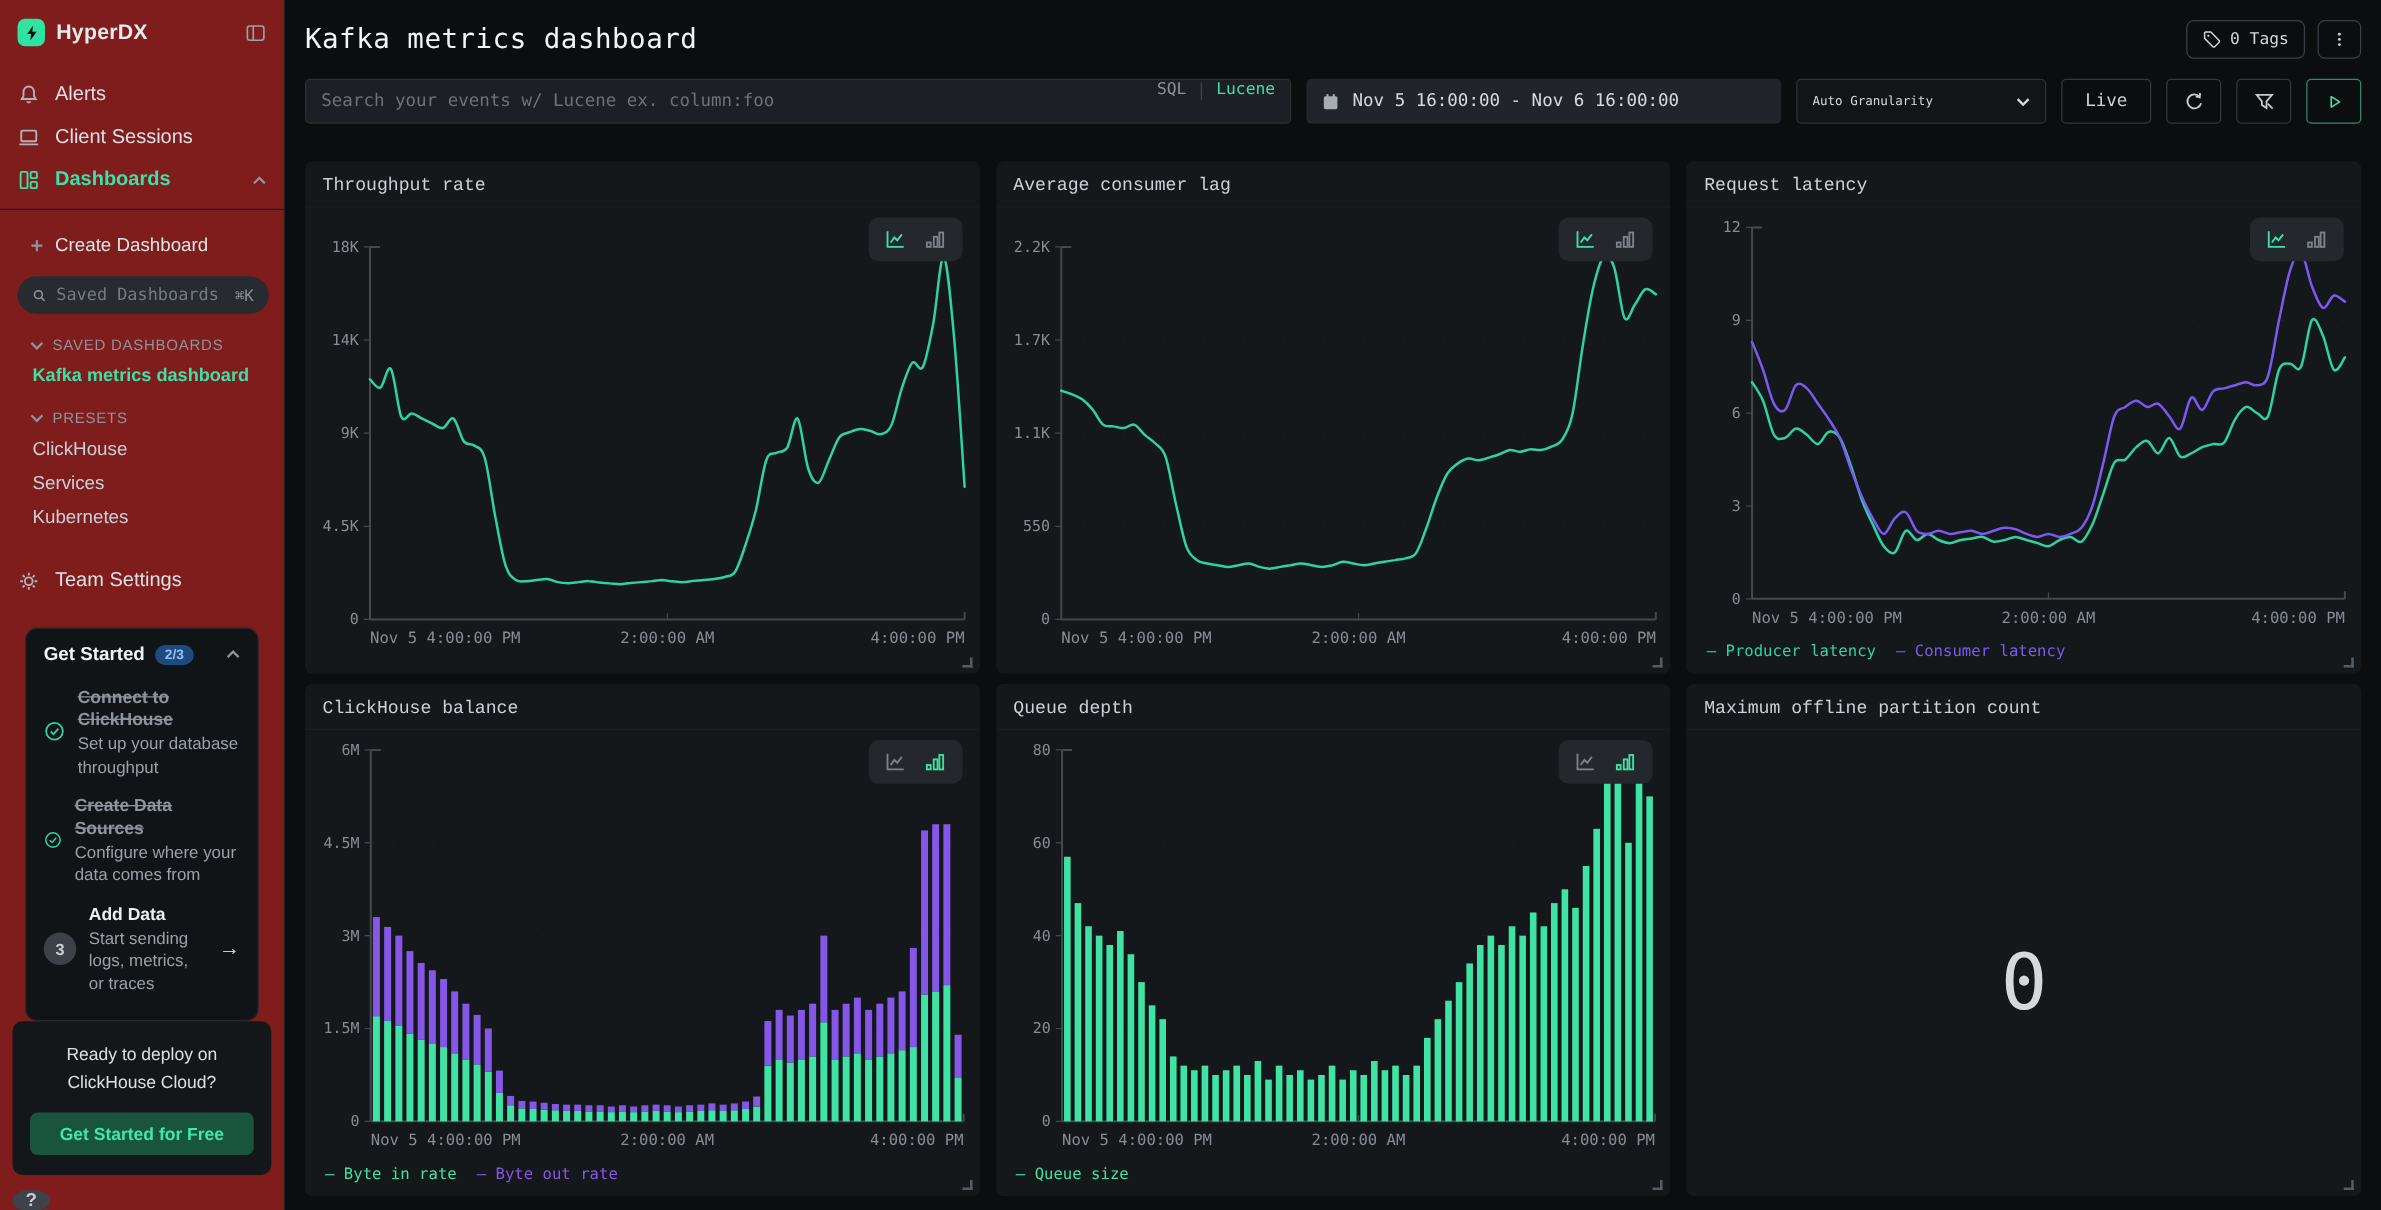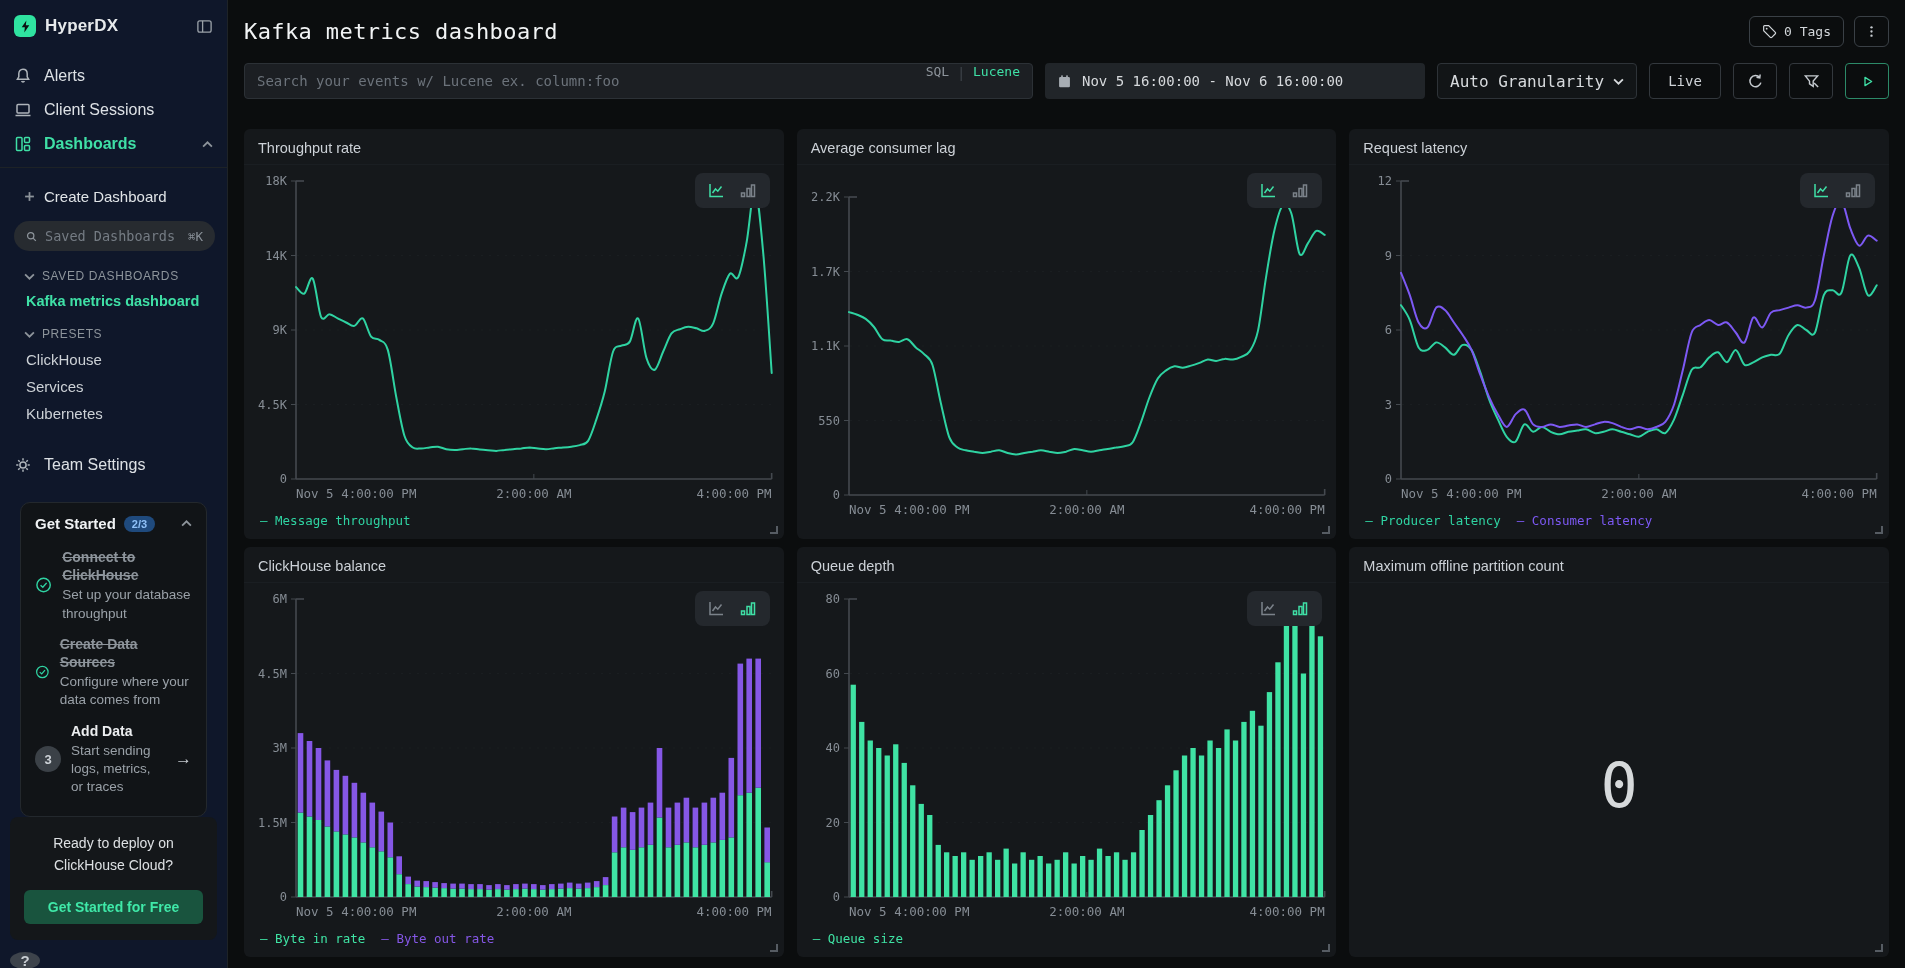--- a/index.html
+++ b/index.html
@@ -1,21 +1,21 @@
 <!DOCTYPE html>
 <html><head>
 <meta charset="utf-8">
 <style>
   *{box-sizing:border-box;margin:0;padding:0}
   html,body{width:1905px;height:968px;overflow:hidden}
   body{background:#0a0c0d;color:#e7eaec;font-family:"Liberation Sans",sans-serif;font-size:15px}
   .app{display:flex;width:100%;height:100%}
 
   
-  .sidebar{width:228px;min-width:228px;background:#0f172a;border-right:1px solid #1e2327;display:flex;flex-direction:column;overflow:hidden}
+  .sidebar{width:228px;min-width:228px;background:#7f1d1d;border-right:1px solid #1e2327;display:flex;flex-direction:column;overflow:hidden}
   .logo-row{display:flex;align-items:center;gap:9px;padding:15px 14px 12px}
   .logo-mark{width:22px;height:22px;border-radius:6px;background:#2fe3a0;display:flex;align-items:center;justify-content:center;flex:none}
   .brand{font-weight:700;font-size:17px;letter-spacing:.2px}
   .collapse-btn{margin-left:auto;cursor:pointer;display:flex}
   .nav{margin-top:10px}
   .nav-item{display:flex;align-items:center;gap:12px;padding:8px 14px;font-size:16px;color:#dde1e5;cursor:pointer}
   .nav-item .chev{margin-left:auto}
   .nav-item.active{color:#3fe0a6;font-weight:700}
   .nav-item.active .ic{stroke:#3fe0a6}
   .side-divider{border-top:1px solid #1d2226;margin-top:6px}
@@ -57,30 +57,30 @@
   .title-right{margin-left:auto;display:flex;gap:10px}
   .pill-btn{display:flex;align-items:center;gap:7px;height:31px;padding:0 12px;background:transparent;border:1px solid #3a4046;border-radius:6px;color:#d2d6da;font-family:"DejaVu Sans Mono",monospace;font-size:13px;cursor:pointer}
   .toolbar{display:flex;gap:12px;margin:16px 16px 0;height:36px}
   .search-box{flex:1;display:flex;gap:10px;background:#1c1f23;border:1px solid #2c3136;border-radius:4px;padding:0 12px}
   .search-box input{flex:1;background:none;border:none;outline:none;color:#d7dadd;font-family:"DejaVu Sans Mono",monospace;font-size:14px}
   .search-box input::placeholder{color:#6c737b}
   .mode{font-family:"DejaVu Sans Mono",monospace;font-size:13px;color:#8d949b;cursor:pointer}
   .mode.lucene{color:#3fe0a6}
   .mode-sep{color:#3c4248}
   .date-box{width:380px;display:flex;align-items:center;gap:10px;background:#212529;border-radius:4px;padding:0 12px;font-family:"DejaVu Sans Mono",monospace;font-size:14px;color:#d7dadd;cursor:pointer}
-  .gran-box{width:200px;display:flex;align-items:center;justify-content:space-between;background:#121517;border:1px solid #2e3338;border-radius:4px;padding:0 12px;font-family:"DejaVu Sans Mono",monospace;font-size:16px;color:#d7dadd;cursor:pointer}
+  .gran-box{width:200px;display:flex;align-items:center;justify-content:space-between;background:#121517;border:1px solid #2e3338;border-radius:4px;padding:0 12px;font-family:"DejaVu Sans Mono",monospace;font-size:10px;color:#d7dadd;cursor:pointer}
   .live-btn{width:72px;border:1px solid #33383d;border-radius:4px;background:transparent;color:#cfd3d7;font-family:"DejaVu Sans Mono",monospace;font-size:14px;cursor:pointer}
   .sq-btn{width:44px;border:1px solid #33383d;border-radius:4px;background:transparent;display:flex;align-items:center;justify-content:center;cursor:pointer}
   .sq-btn.play{border-color:#2c8a68}
 
   
   .grid{margin:30px 16px 0;display:grid;grid-template-columns:repeat(3,1fr);gap:8px 13px;grid-auto-rows:410px}
   .panel{background:#15181b;border-radius:6px;display:flex;flex-direction:column;position:relative}
   .panel-head{padding:10px 14px 8px;border-bottom:1px solid #1a1e22}
-  .panel-title{font-family:Liberation Sans, sans-serif;font-size:14.5px;color:#ccd1d7}
+  .panel-title{font-family:Liberation Mono, monospace;font-size:14.5px;color:#ccd1d7}
   .chart-area{flex:1;position:relative;padding:0 4px}
   .chart{position:absolute;inset:0;width:100%;height:100%}
   .chart-toggle{position:absolute;top:8px;right:14px;background:#24282d;border-radius:8px;padding:9px 13px;display:flex;gap:15px;z-index:2}
   .t-ic{width:17px;height:17px;stroke:#7b828a;fill:none;stroke-width:1.5;cursor:pointer}
   .t-ic.active{stroke:#3fe0a6}
   .legend{height:32px;display:flex;align-items:center;gap:16px;padding:0 0 6px 16px;font-family:"DejaVu Sans Mono",monospace;font-size:12.5px}
   .resize-handle{position:absolute;right:6px;bottom:5px;width:8px;height:8px;border-right:2px solid #565c63;border-bottom:2px solid #565c63;cursor:nwse-resize}
   .number-wrap{flex:1;display:flex;align-items:center;justify-content:center;padding-top:30px}
   .big-number{font-family:"DejaVu Sans Mono",monospace;font-size:62px;color:#d6d9db}
 
@@ -340,23 +340,20 @@
               <line x1="47" x2="52" y1="239.5" y2="239.5" stroke="#44494f"></line>
               <text x="43" y="243.5" fill="#868d95" font-size="12" font-family="DejaVu Sans Mono, monospace" text-anchor="end">4.5K</text>
               <line x1="47" x2="52" y1="314.0" y2="314.0" stroke="#44494f"></line>
               <text x="43" y="318.0" fill="#868d95" font-size="12" font-family="DejaVu Sans Mono, monospace" text-anchor="end">0</text>
               <text x="52" y="333" fill="#868d95" font-size="12.5" font-family="DejaVu Sans Mono, monospace" text-anchor="start">Nov 5 4:00:00 PM</text>
               <text x="289.828125" y="333" fill="#868d95" font-size="12.5" font-family="DejaVu Sans Mono, monospace" text-anchor="middle">2:00:00 AM</text>
               <text x="527.65625" y="333" fill="#868d95" font-size="12.5" font-family="DejaVu Sans Mono, monospace" text-anchor="end">4:00:00 PM</text>
               <path d="M52.0 122.0 C53.4 123.1 57.6 130.0 60.3 128.6 C63.1 127.2 65.9 109.8 68.7 113.7 C71.5 117.5 74.3 145.8 77.0 151.8 C79.8 157.7 82.6 149.0 85.4 149.3 C88.2 149.5 90.9 152.0 93.7 153.4 C96.5 154.8 99.3 156.3 102.1 157.5 C104.9 158.8 107.6 161.6 110.4 160.9 C113.2 160.2 116.0 151.6 118.8 153.4 C121.5 155.2 124.3 168.0 127.1 171.6 C129.9 175.2 132.7 172.7 135.4 174.9 C138.2 177.1 141.0 175.5 143.8 184.9 C146.6 194.2 149.4 216.9 152.1 231.2 C154.9 245.6 157.7 262.4 160.5 271.0 C163.3 279.5 166.0 280.5 168.8 282.5 C171.6 284.6 174.4 283.4 177.2 283.4 C180.0 283.4 182.7 282.8 185.5 282.5 C188.3 282.3 191.1 281.4 193.9 281.7 C196.6 282.0 199.4 283.6 202.2 284.2 C205.0 284.8 207.8 285.0 210.6 285.0 C213.3 285.0 216.1 284.5 218.9 284.2 C221.7 283.9 224.5 283.3 227.2 283.4 C230.0 283.4 232.8 284.2 235.6 284.5 C238.4 284.8 241.1 285.0 243.9 285.2 C246.7 285.4 249.5 285.9 252.3 285.9 C255.1 285.8 257.8 285.1 260.6 284.9 C263.4 284.6 266.2 284.4 269.0 284.2 C271.7 284.0 274.5 283.6 277.3 283.4 C280.1 283.1 282.9 282.5 285.7 282.5 C288.4 282.6 291.2 283.3 294.0 283.5 C296.8 283.8 299.6 284.3 302.3 284.2 C305.1 284.1 307.9 283.5 310.7 283.2 C313.5 282.9 316.3 282.8 319.0 282.5 C321.8 282.3 324.6 282.1 327.4 281.7 C330.2 281.3 332.9 281.0 335.7 280.1 C338.5 279.1 341.3 280.2 344.1 275.9 C346.9 271.6 349.6 262.7 352.4 254.4 C355.2 246.1 358.0 237.6 360.8 226.3 C363.5 214.9 366.3 194.1 369.1 186.5 C371.9 178.9 374.7 182.4 377.4 180.7 C380.2 179.1 383.0 181.1 385.8 176.6 C388.6 172.0 391.4 150.7 394.1 153.4 C396.9 156.2 399.7 184.6 402.5 193.1 C405.3 201.7 408.0 205.8 410.8 204.7 C413.6 203.6 416.4 192.6 419.2 186.5 C422.0 180.5 424.7 172.0 427.5 168.3 C430.3 164.6 433.1 165.3 435.9 164.2 C438.6 163.1 441.4 161.8 444.2 161.7 C447.0 161.6 449.8 162.7 452.6 163.3 C455.3 164.0 458.1 166.7 460.9 165.8 C463.7 165.0 466.5 164.6 469.2 158.4 C472.0 152.2 474.8 136.9 477.6 128.6 C480.4 120.3 483.2 111.5 485.9 108.7 C488.7 106.0 491.5 117.3 494.3 112.0 C497.1 106.8 499.8 91.9 502.6 77.3 C505.4 62.6 508.2 22.3 511.0 24.3 C513.7 26.2 516.5 58.2 519.3 88.8 C522.1 119.5 526.3 188.2 527.7 208.0" fill="none" stroke="#2fd3a2" stroke-width="2" stroke-linejoin="round" stroke-linecap="round"></path>
             </svg>
         </div>
-        <div class="legend">
-            <span style="color: rgb(47, 211, 162);">— Message throughput</span>
-          </div>
         <span class="resize-handle"></span>
       </section>
 
       <section class="panel">
         <div class="panel-head"><span class="panel-title">Average consumer lag</span></div>
         <div class="chart-area">
           <div class="chart-toggle">
             <svg class="t-ic active" viewBox="0 0 17 17">
                 <path d="M2 2 V14.5 H15"></path>
                 <path d="M4.5 11 L7.5 7 L9.8 9.2 L13.5 4.5"></path>

